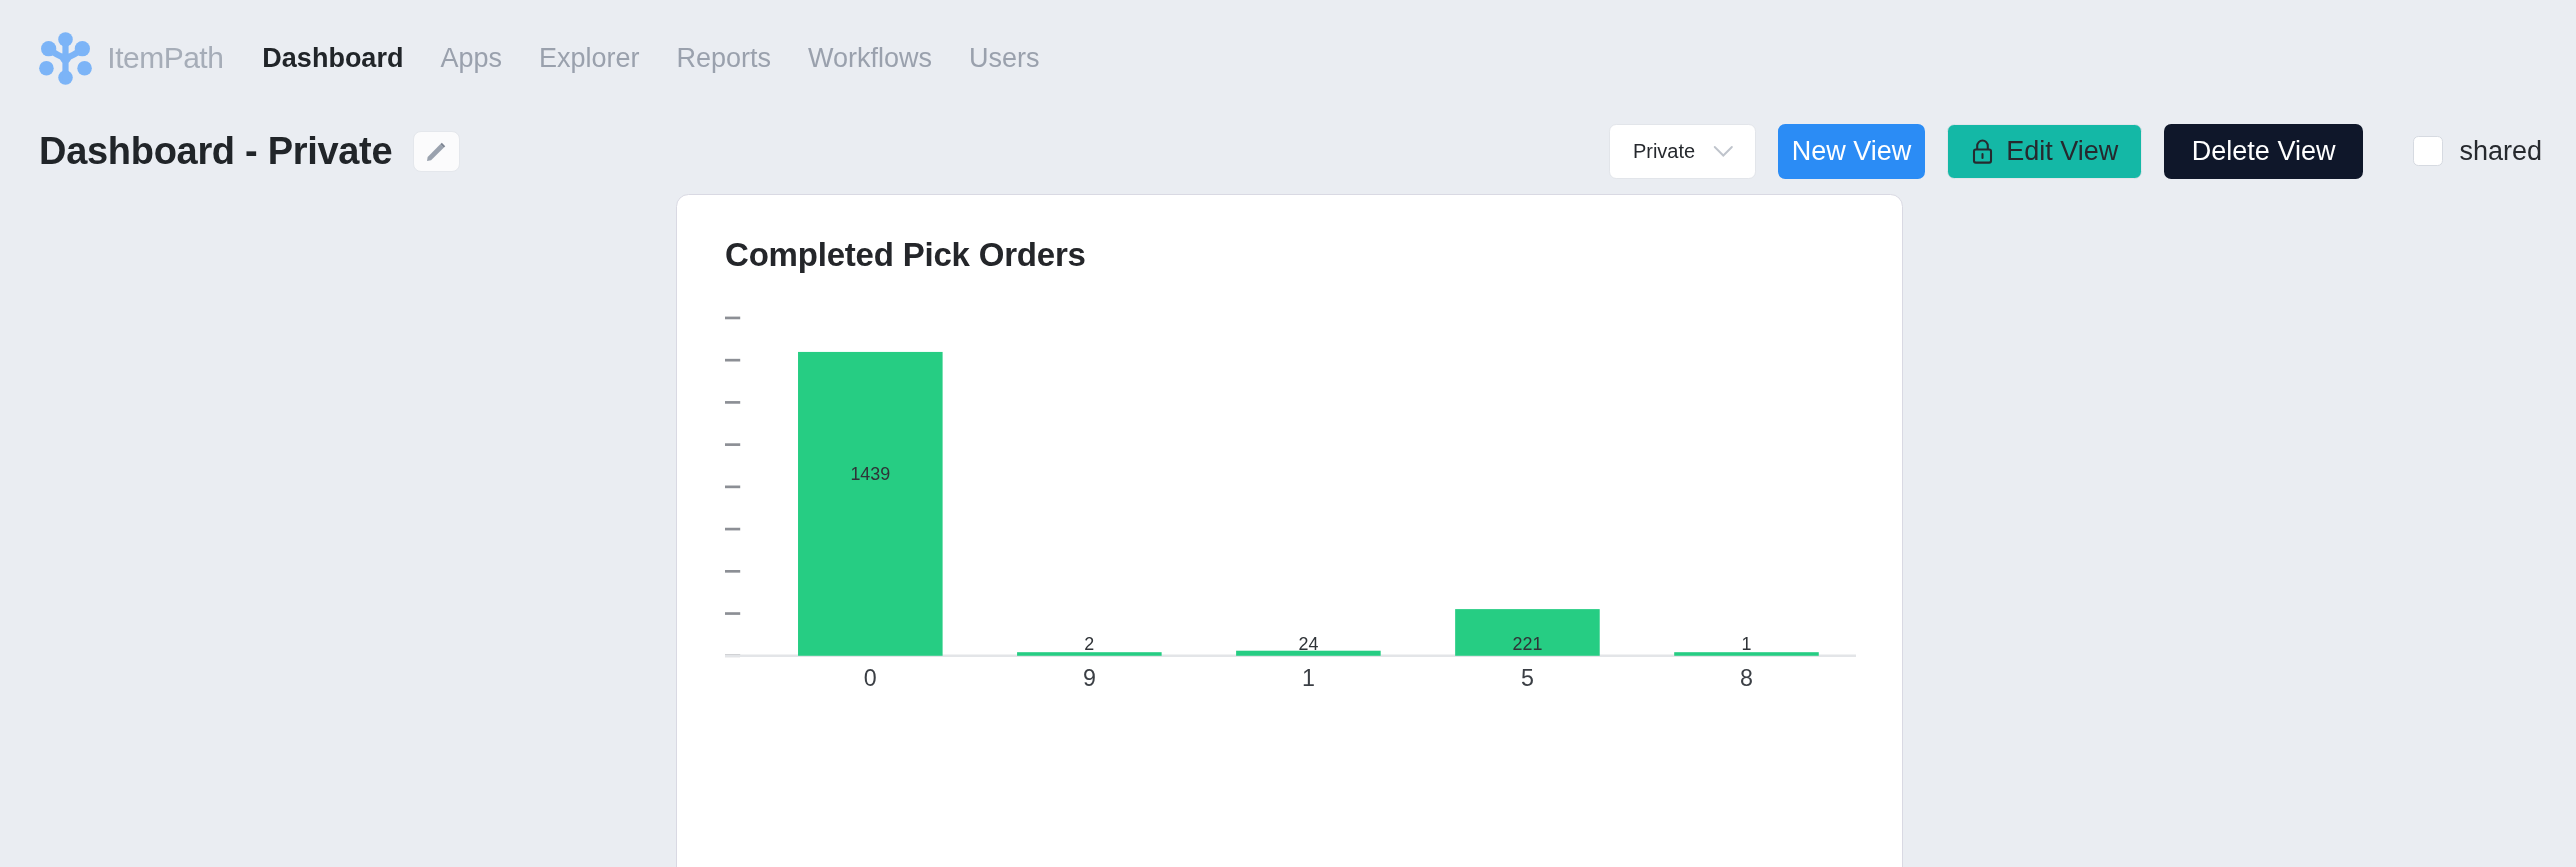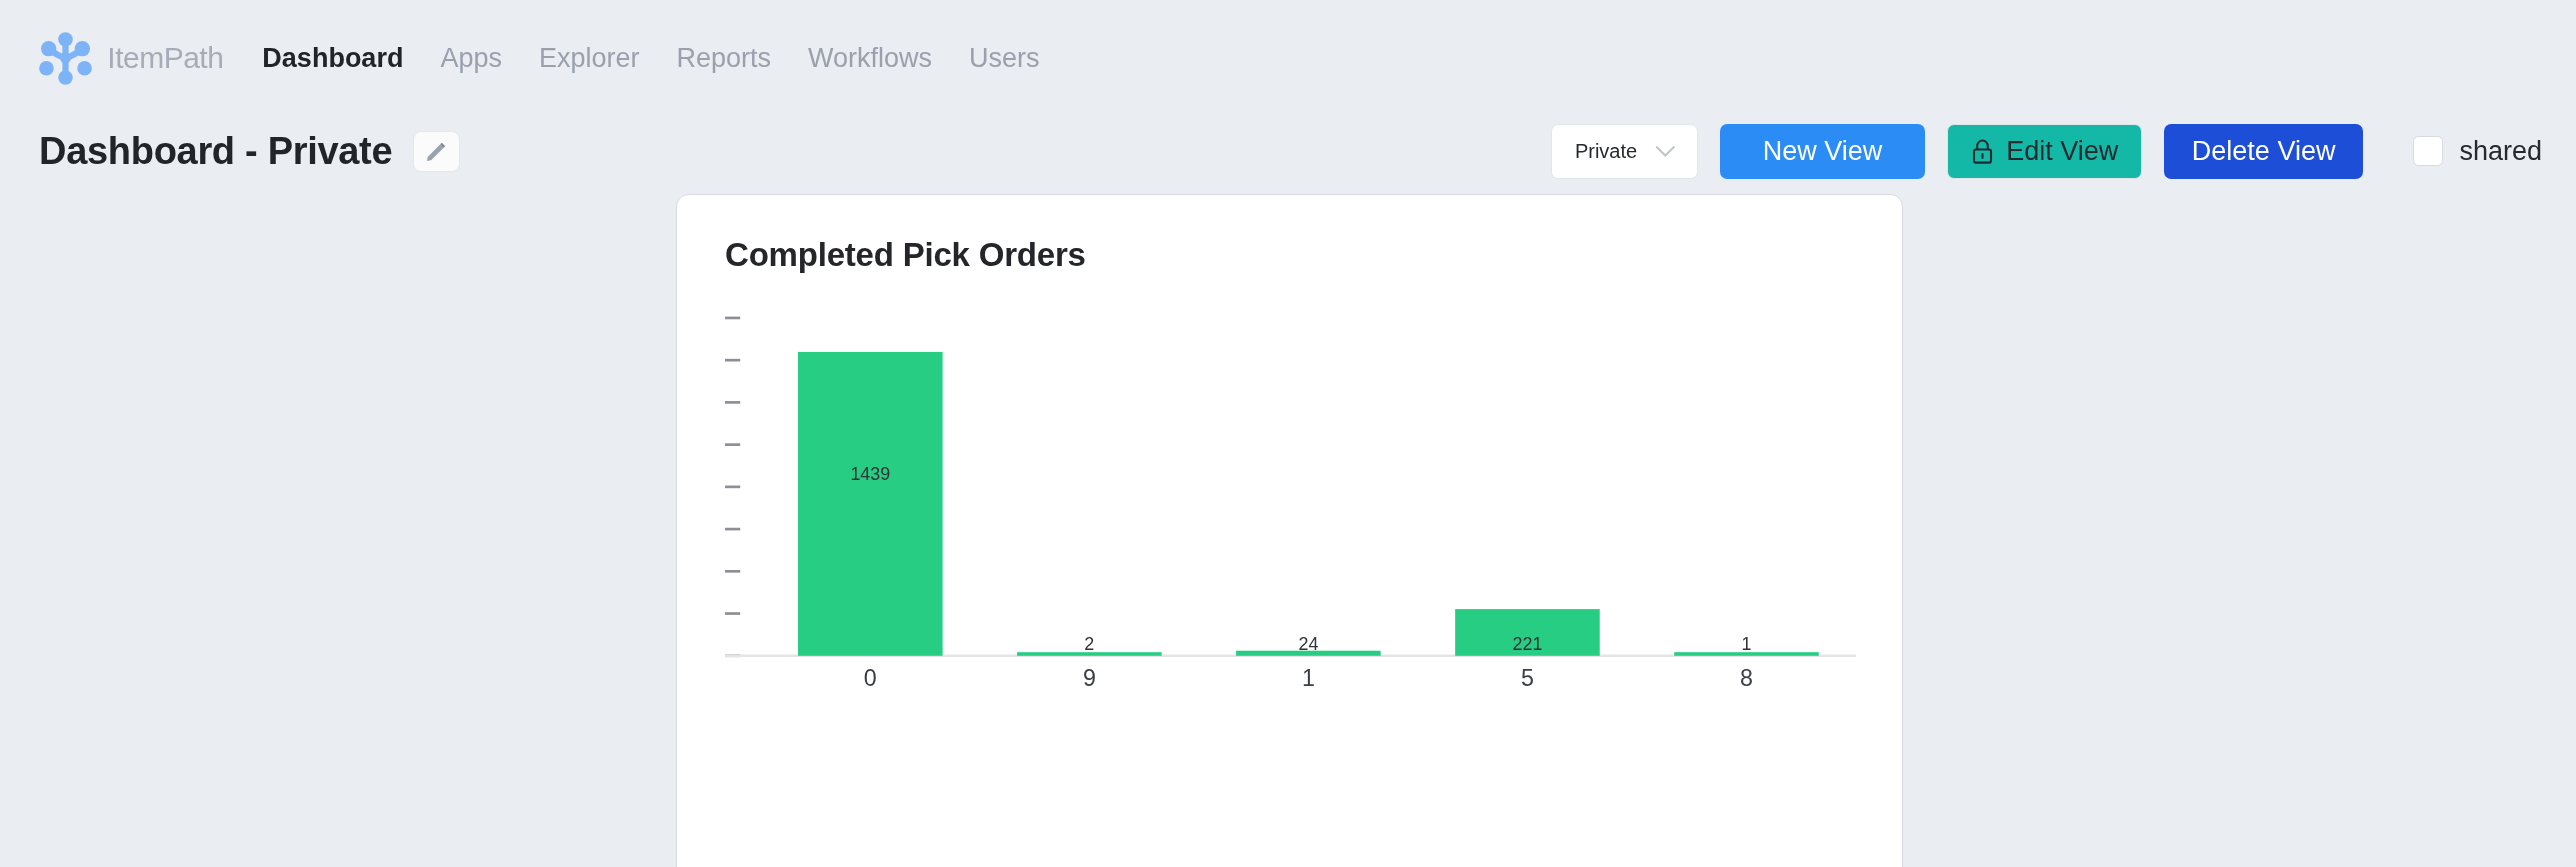--- a/index.html
+++ b/index.html
@@ -135,23 +135,23 @@
     align-items: center;
     gap: 12.5px;
     padding: 0 23px;
     font-size: 27px;
     line-height: 1;
     cursor: pointer;
     border: 0.9px solid transparent;
     white-space: nowrap;
     font-family: "Liberation Sans", sans-serif;
   }
-  .btn-primary { background: #2b8cf5; color: #ffffff; padding: 0 42px; }
+  .btn-primary { background: #2b8cf5; color: #ffffff; padding: 0 13px; }
   .btn-light { background: #14b8a6; color: #26292e; border-color: #e2e5ea; }
-  .btn-danger { background: #1d4ed8; color: #ffffff; padding: 0 27px; }
+  .btn-danger { background: #0f172a; color: #ffffff; padding: 0 27px; }
   .lock-icon { width: 23px; height: 27px; display: block; }
 
   .shared-wrap {
     display: flex;
     align-items: center;
     gap: 16px;
     margin-left: 12.5px;
     cursor: pointer;
     padding-left: 16px;
   }

